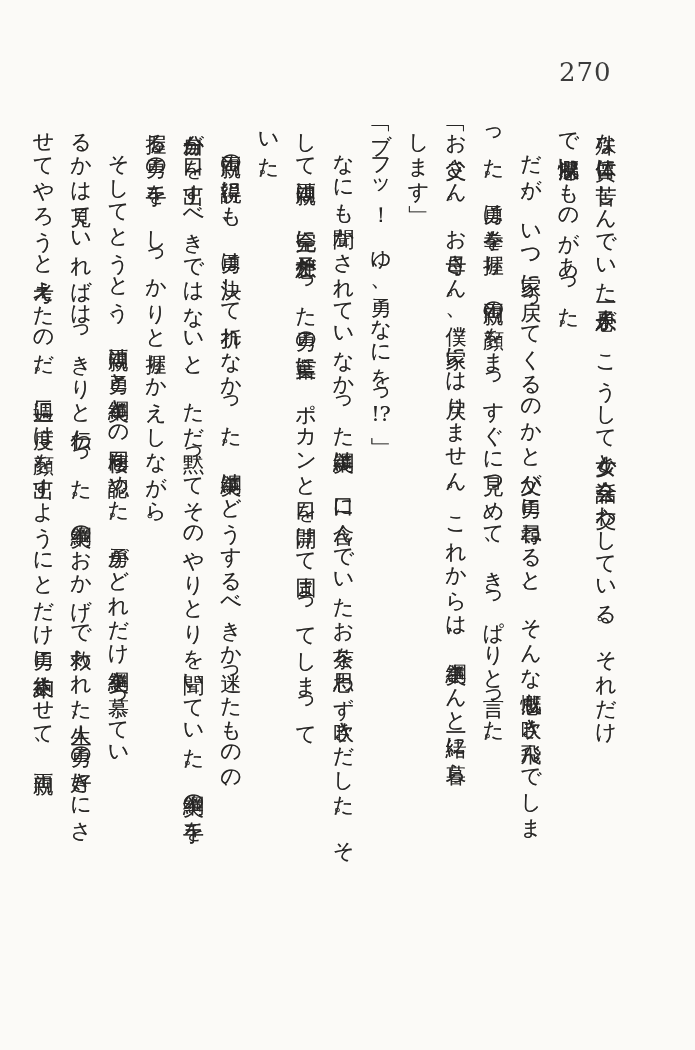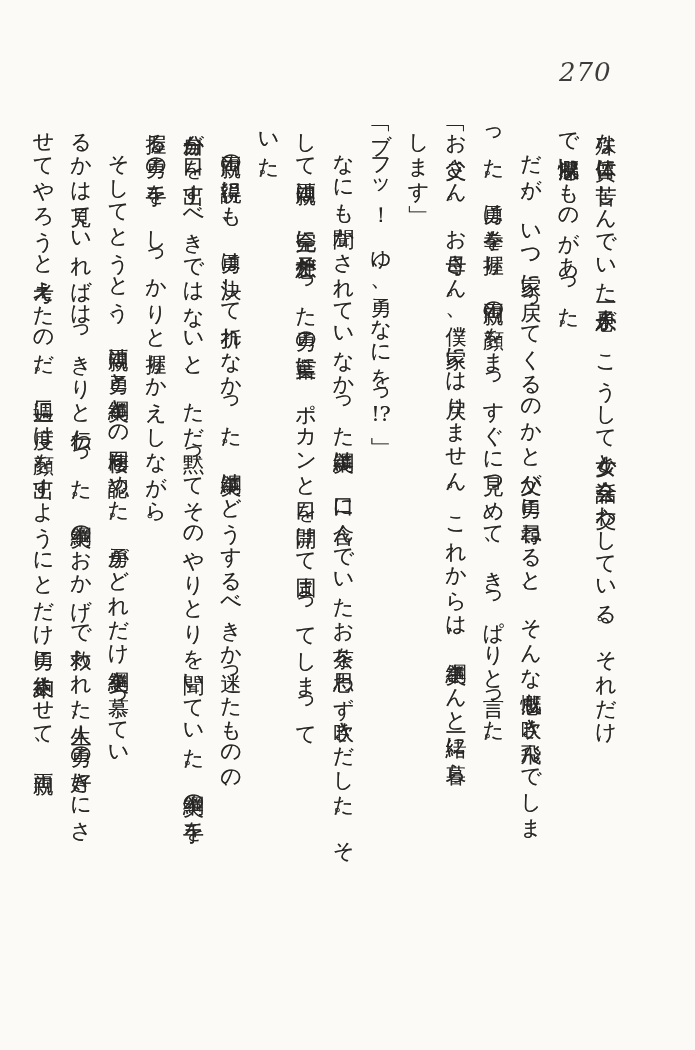--- a/index.html
+++ b/index.html
@@ -17,21 +17,20 @@
   .sheet {
     position: absolute;
     inset: 0;
     background: #fbfaf7;
   }
   .folio {
     position: absolute;
     top: 57px;
     left: 559px;
     font-size: 26px;
-    font-style: italic;
     letter-spacing: 1px;
     color: #3c3c3c;
     font-family: "DejaVu Serif", "Liberation Serif", serif;
   }
   .text {
     position: absolute;
     top: 118px;
     right: 71px;
     height: 820px;
     writing-mode: vertical-rl;

